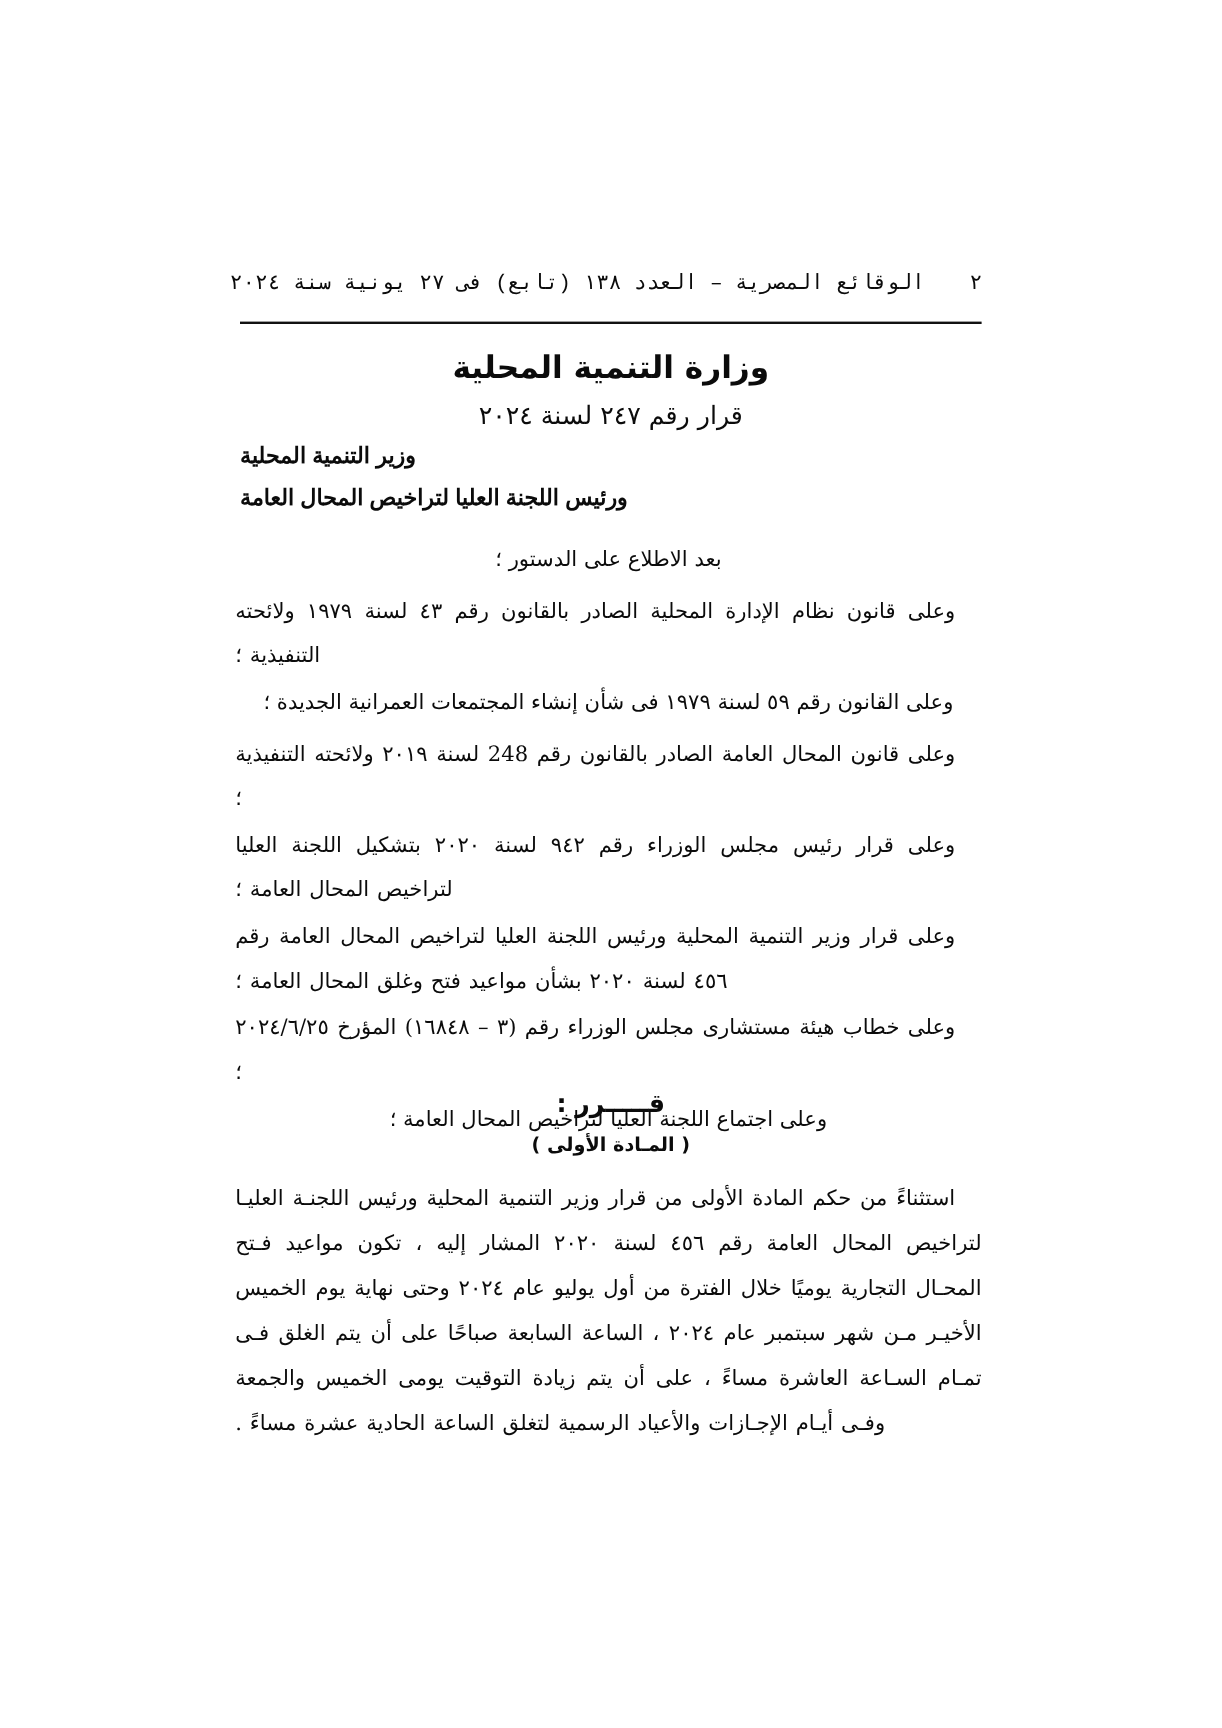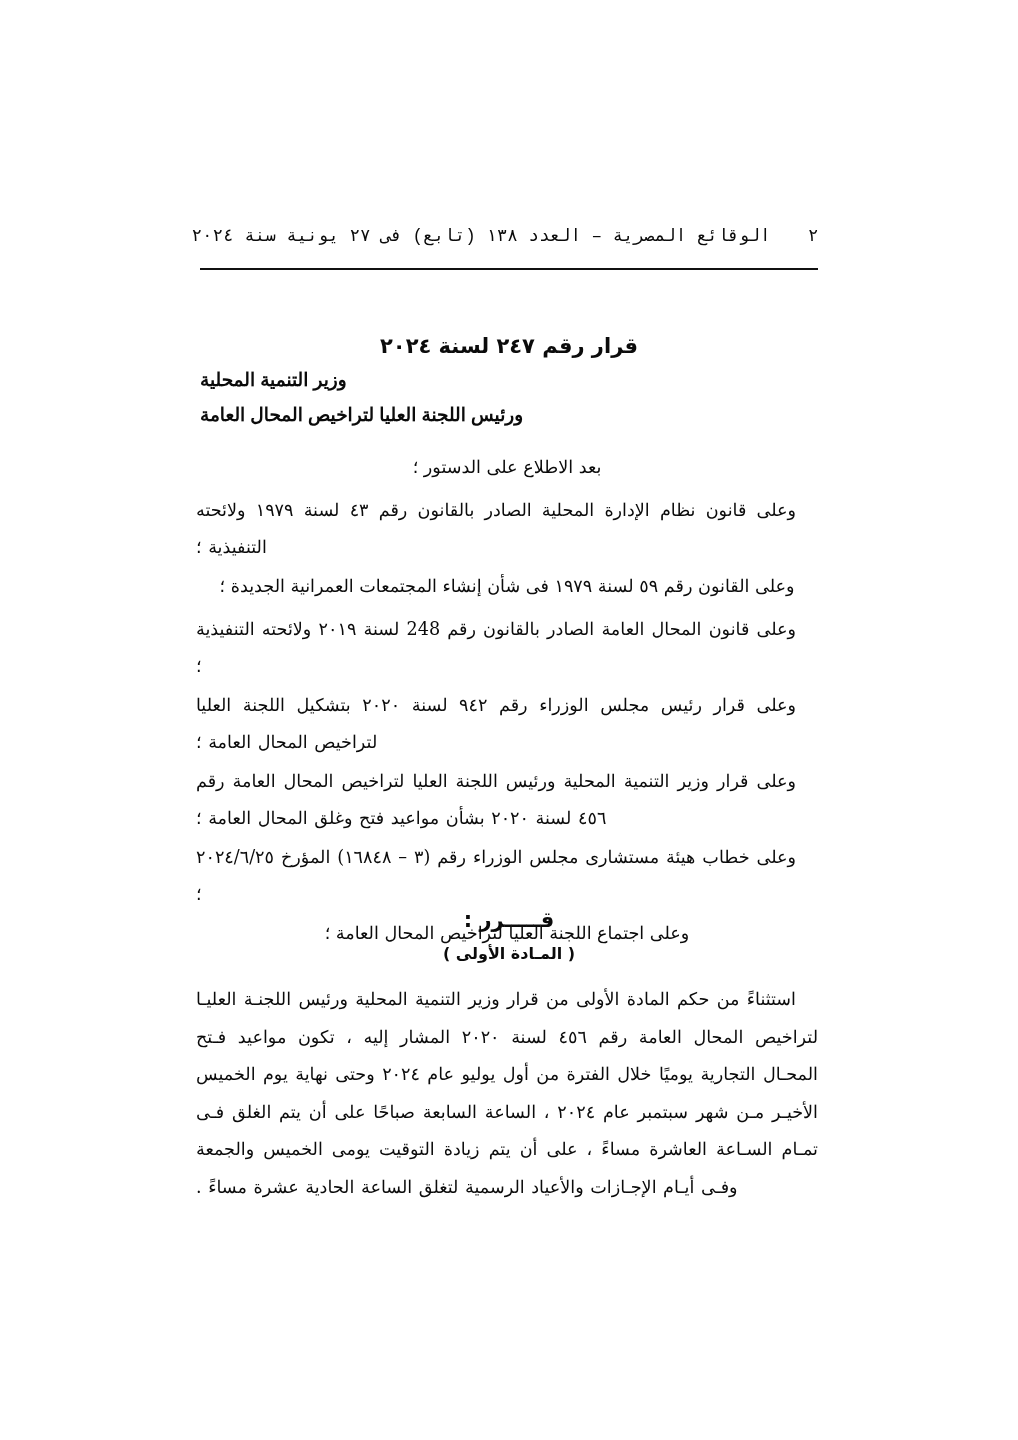--- a/index.html
+++ b/index.html
@@ -70,21 +70,21 @@
     letter-spacing: -0.3px;
   }
 
   .decree-number {
     position: absolute;
     top: 334px;
     right: 200px;
     left: 200px;
     text-align: center;
     font-size: 21px;
-    font-weight: bold;
+    font-weight: normal;
     font-family: "DejaVu Sans", "Liberation Sans", sans-serif;
   }
 
   .signatory {
     position: absolute;
     right: 212px;
     left: 200px;
     text-align: left;
     font-size: 18.5px;
     font-weight: bold;
@@ -173,20 +173,21 @@
 
 <div class="page">
 
   <div class="running-head">
     <span class="page-number">٢</span>
     <span class="head-title">الوقائع المصرية – العدد ١٣٨ (تابع) فى ٢٧ يونية سنة ٢٠٢٤</span>
   </div>
 
   <div class="head-rule"></div>
 
+  <div class="ministry-title">وزارة التنمية المحلية</div>
 
   <div class="decree-number">قرار رقم ٢٤٧ لسنة ٢٠٢٤</div>
 
   <div class="signatory l1">وزير التنمية المحلية</div>
 
   <div class="signatory l2">ورئيس اللجنة العليا لتراخيص المحال العامة</div>
 
   <div class="body-col">
 
     <p class="centered-line">بعد الاطلاع على الدستور ؛</p>

